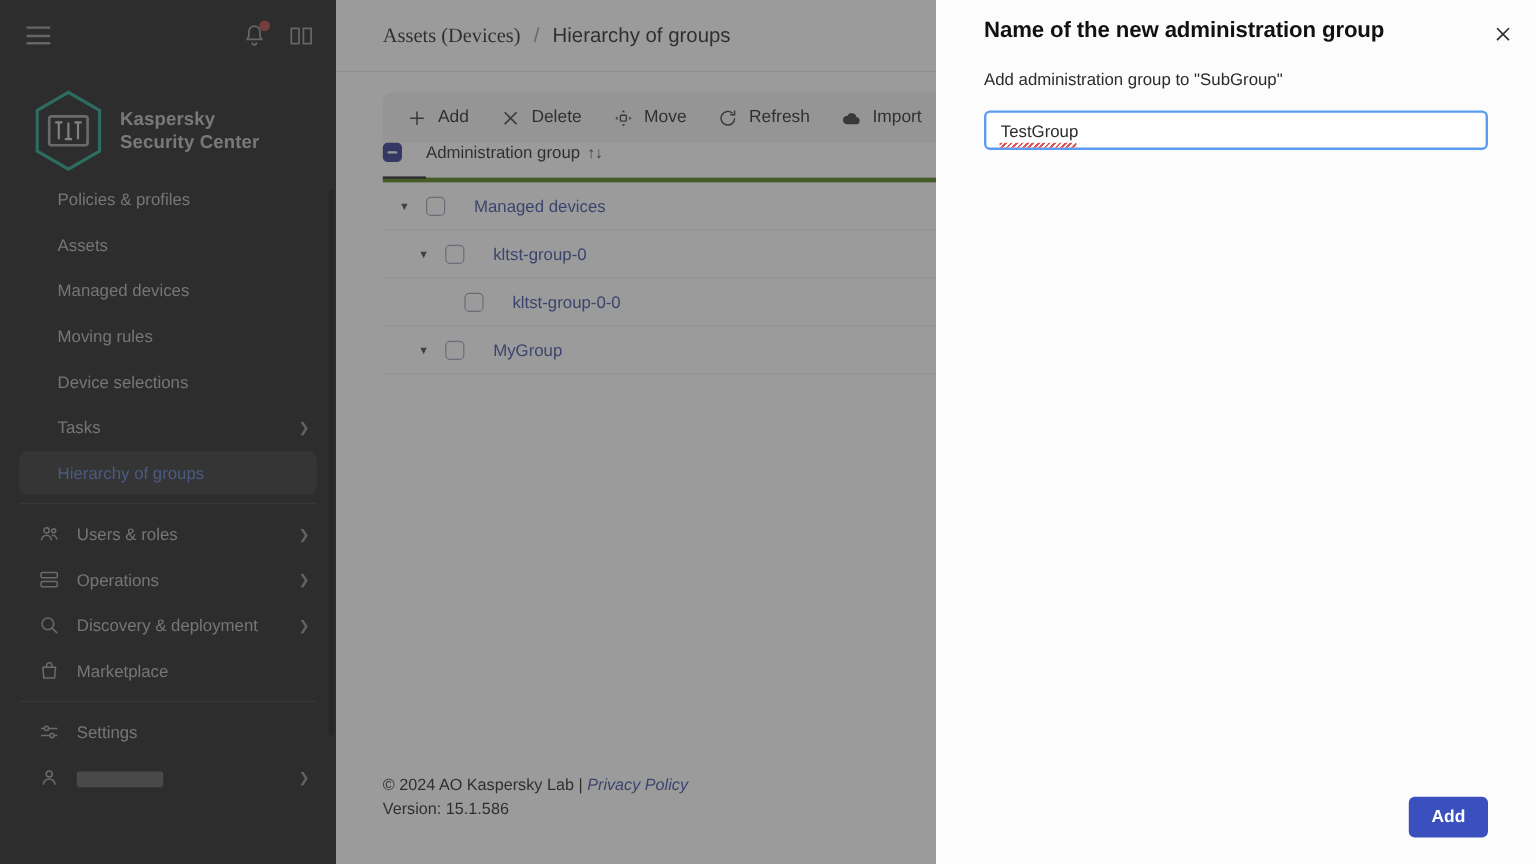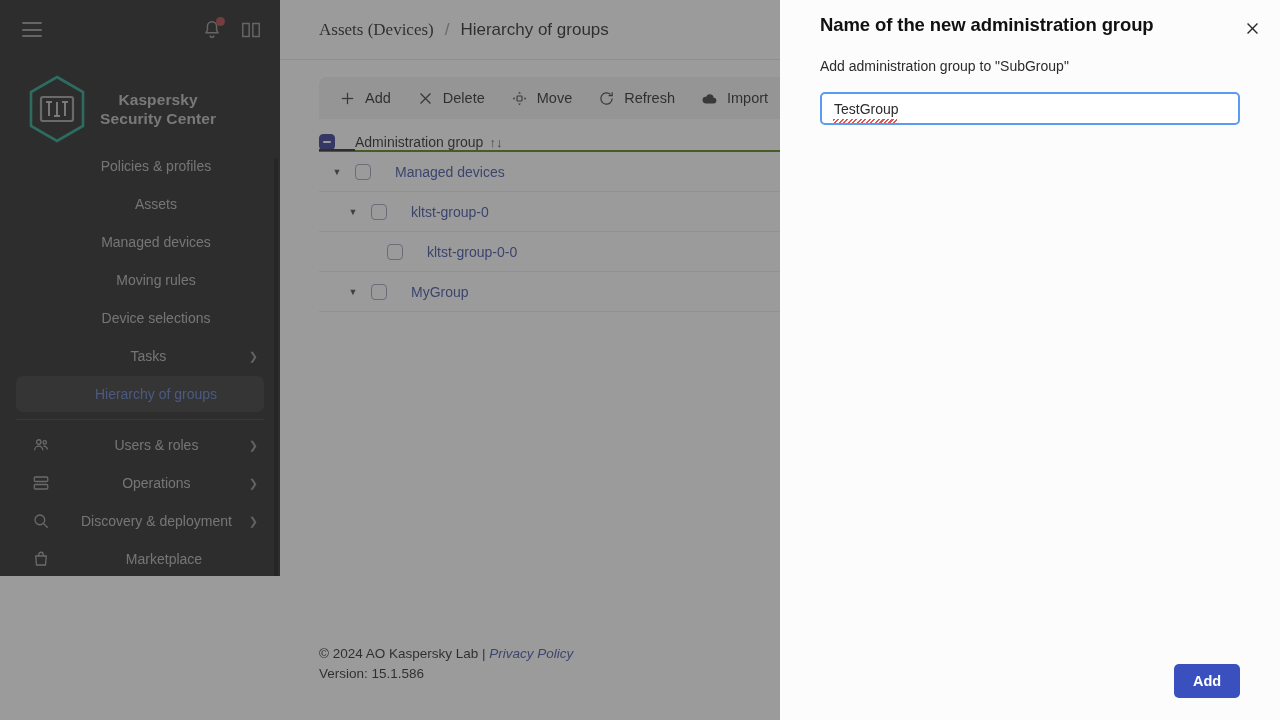--- a/index.html
+++ b/index.html
@@ -7,25 +7,24 @@
     width: 1280px; height: 720px;
     overflow: hidden;
     font-family: "Liberation Sans", sans-serif;
     background: #ffffff;
   }
   #root { position: relative; width: 1280px; height: 720px; }
 
   
   .sidebar {
     position: absolute; left: 0; top: 0;
-    width: 280px; height: 576px;
+    width: 280px; height: 720px;
     background: #1b1b1b;
     color: #b4b4b4;
     overflow: hidden;
-    text-align: center;
   }
   .sb-topbar {
     position: relative; height: 62px;
   }
   .hamburger {
     position: absolute; left: 22px; top: 22px;
     width: 20px; height: 15px;
     display: flex; flex-direction: column; justify-content: space-between;
     cursor: pointer;
   }
@@ -114,22 +113,22 @@
   }
   .tb-btn {
     display: flex; align-items: center; gap: 9px;
     font-size: 14.5px; color: #1d1d1d; cursor: pointer;
   }
   .tb-btn .tb-ico { width: 17px; height: 17px; color: #333; }
   .tb-btn .tb-ico svg { display: block; }
 
   .thead {
     margin-left: 39px; width: 560px; height: 33px;
-    display: flex; align-items: flex-end;
-    border-bottom: 2px solid #4d7c0f;
+    display: flex; align-items: flex-start;
+    border-bottom: 4px solid #4d7c0f;
     position: relative;
   }
   .th-check-wrap { width: 36px; display: flex; justify-content: flex-start; align-items: center; }
   .cb {
     width: 16px; height: 16px; border-radius: 4px;
     border: 1.5px solid #9aa0b5; background: #fff;
     display: inline-block; position: relative; flex: none; cursor: pointer;
   }
   .cb.checked { background: #2b318e; border-color: #2b318e; }
   .cb.checked::after {

